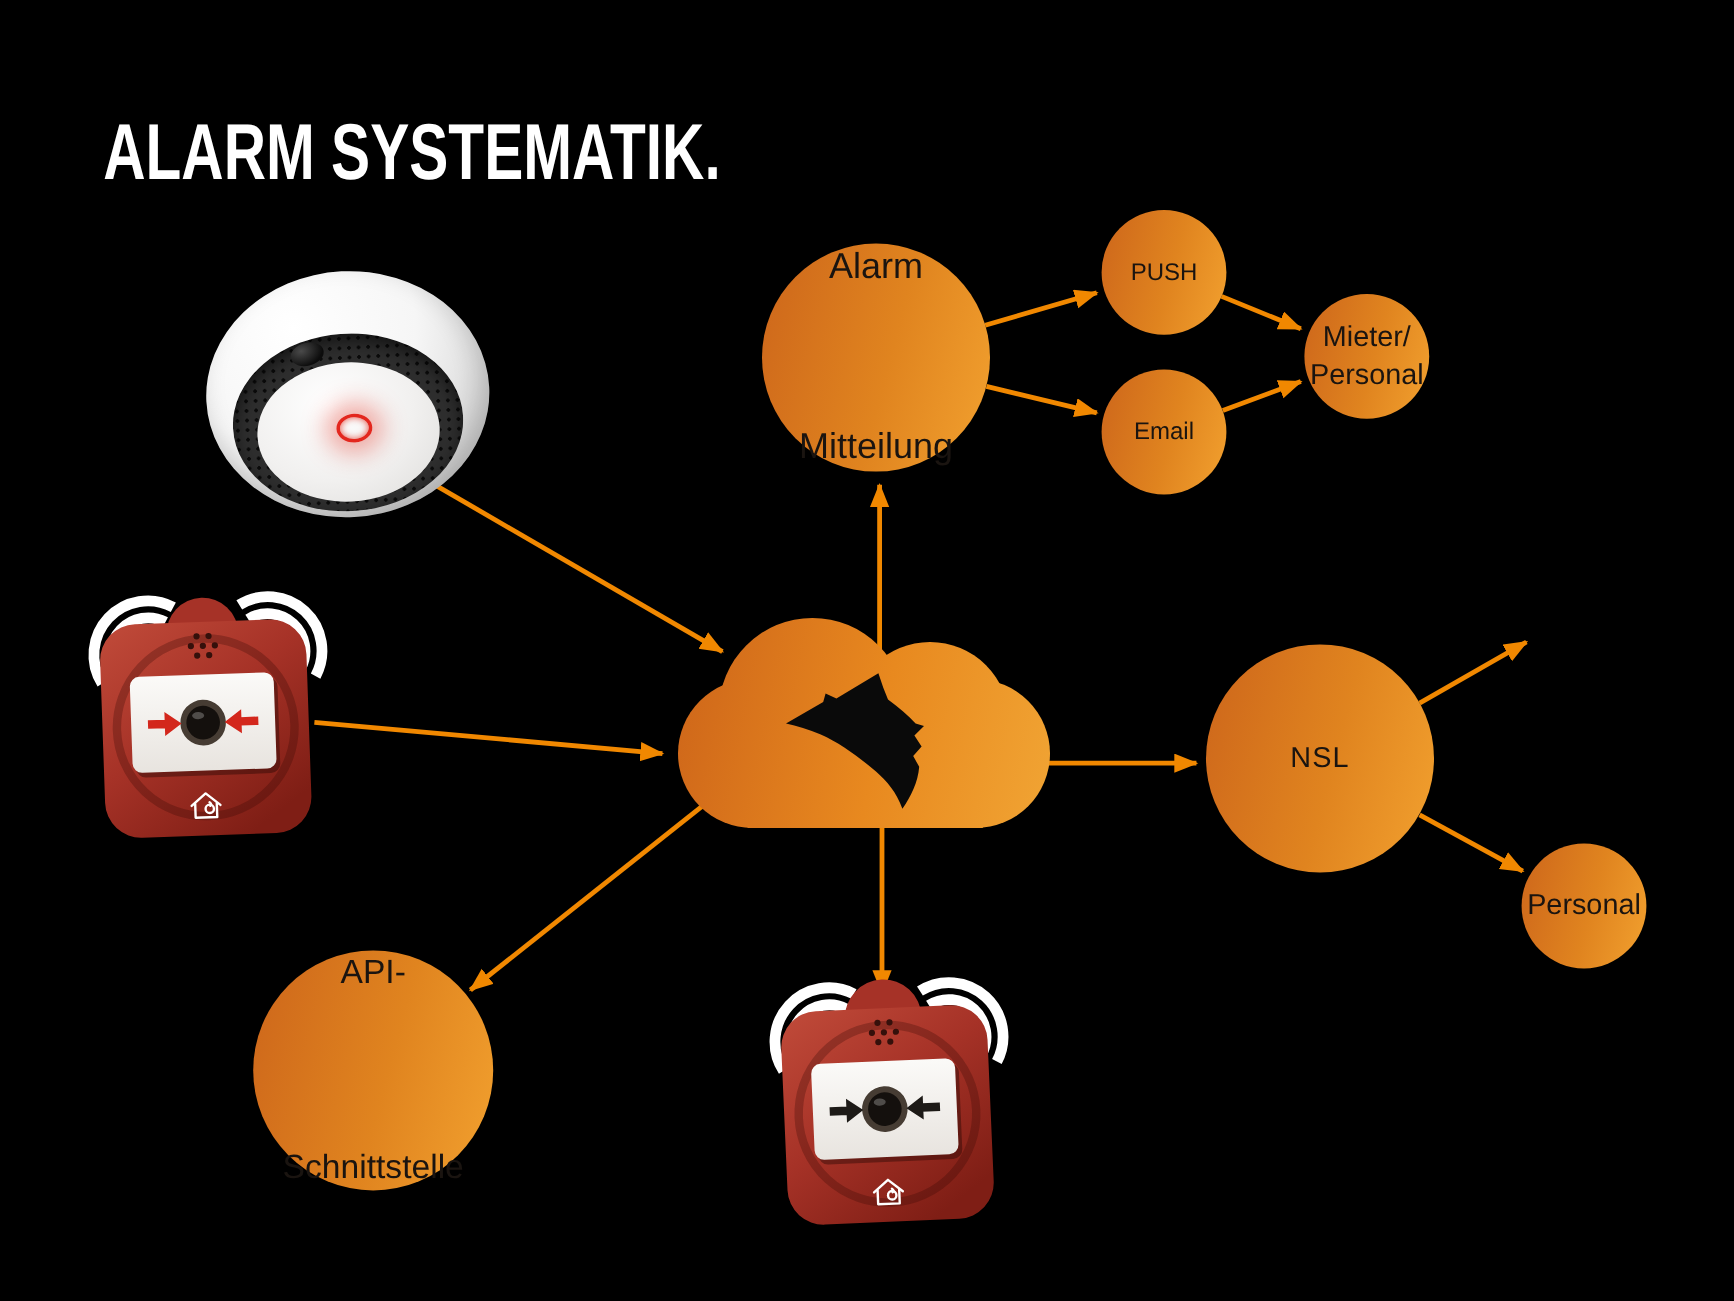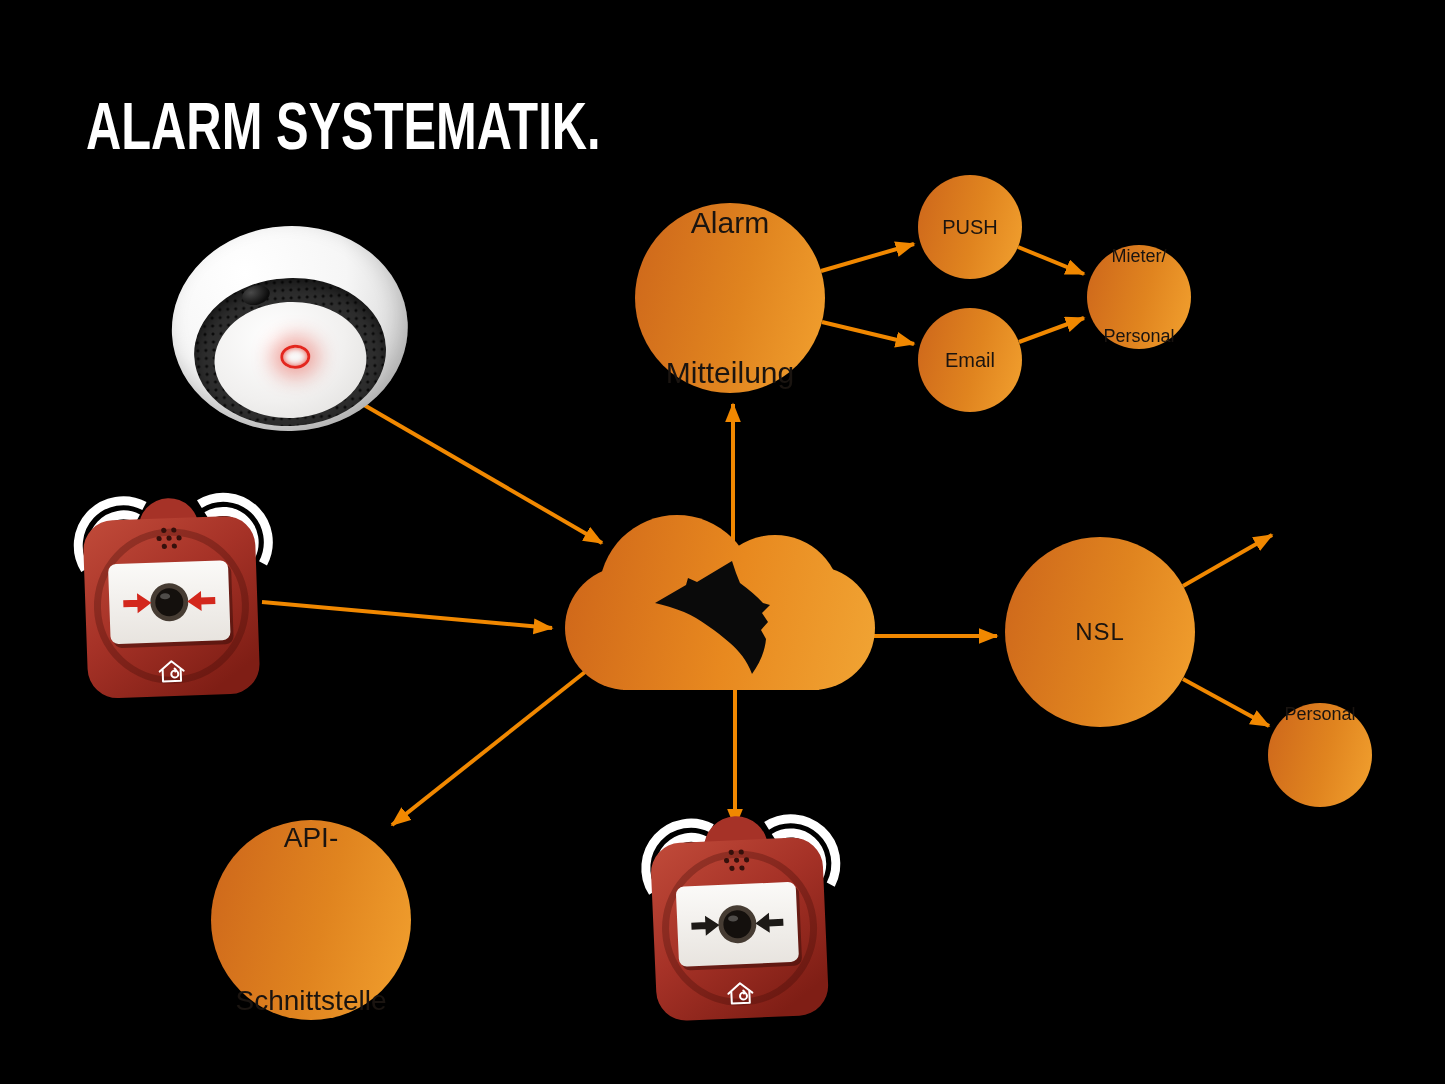--- a/index.html
+++ b/index.html
@@ -17,21 +17,21 @@
   .cloud{position:absolute;left:565px;top:505px;z-index:2;}
 
   
   .node{position:absolute;border-radius:50%;display:flex;flex-direction:column;
         align-items:center;justify-content:center;text-align:center;z-index:3;
         background:linear-gradient(105deg,#cd661b 0%,#e0841f 55%,#f2a12f 100%);
         color:#1a1410;line-height:1.32;}
   .node span{display:block;}
   .n-big{font-size:30px;justify-content:space-between;}
   .n-mid{font-size:20px;}
-  .n-sm{font-size:18px;justify-content:space-between;}
+  .n-sm{font-size:24px;}
   .n-nsl{font-size:24px;letter-spacing:1px;}
 
   
   .detector{position:absolute;left:172px;top:226px;width:236px;height:212px;z-index:3;transform:rotate(-3deg);}
   .det-body{position:absolute;left:0;top:0;width:236px;height:205px;border-radius:50%;
             background:radial-gradient(ellipse at 32% 22%,#ffffff 0%,#f6f6f6 45%,#dcdcdc 72%,#bfbfbf 100%);
             box-shadow:inset -6px -10px 22px rgba(0,0,0,.18);}
   .det-band{position:absolute;left:21px;top:52px;width:192px;height:148px;border-radius:50%;
             background-color:#2e2e2e;
             background-image:radial-gradient(circle,#0b0b0b 1.4px,transparent 1.7px);
@@ -122,21 +122,21 @@
 
   <div class="node n-nsl" style="left:1005px;top:537px;width:190px;height:190px;">
     <span>NSL</span>
   </div>
 
 
   <div class="node n-sm" style="left:1268px;top:703px;width:104px;height:104px;">
     <span>Personal</span>
   </div>
 
-  <div class="node n-big" style="left:211px;top:820px;width:200px;height:200px;font-size:28px;">
+  <div class="node n-big" style="left:211px;top:792px;width:200px;height:200px;font-size:28px;">
     <span>API-</span>
     <span>Schnittstelle</span>
   </div>
 
   <div class="detector">
     <div class="det-body"></div>
     <div class="det-band"></div>
     <div class="det-face"></div>
     <div class="det-knob"></div>
     <div class="det-ring"></div>

